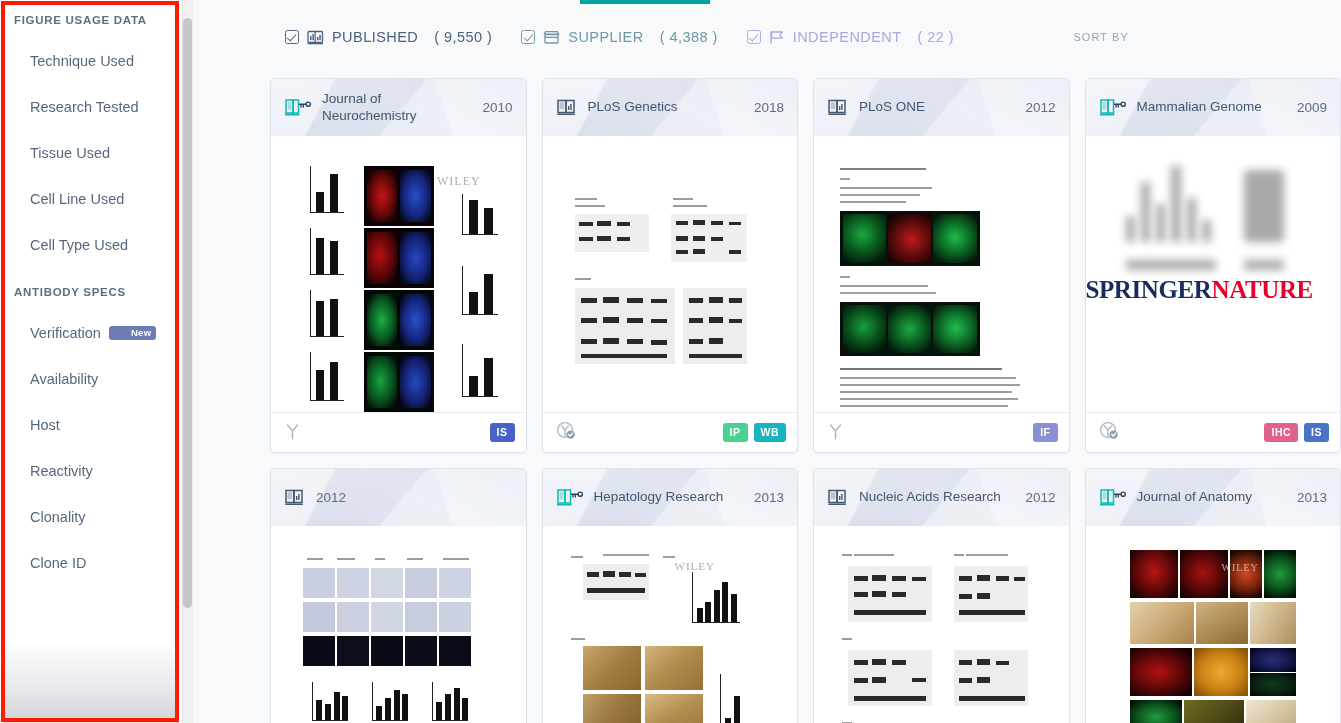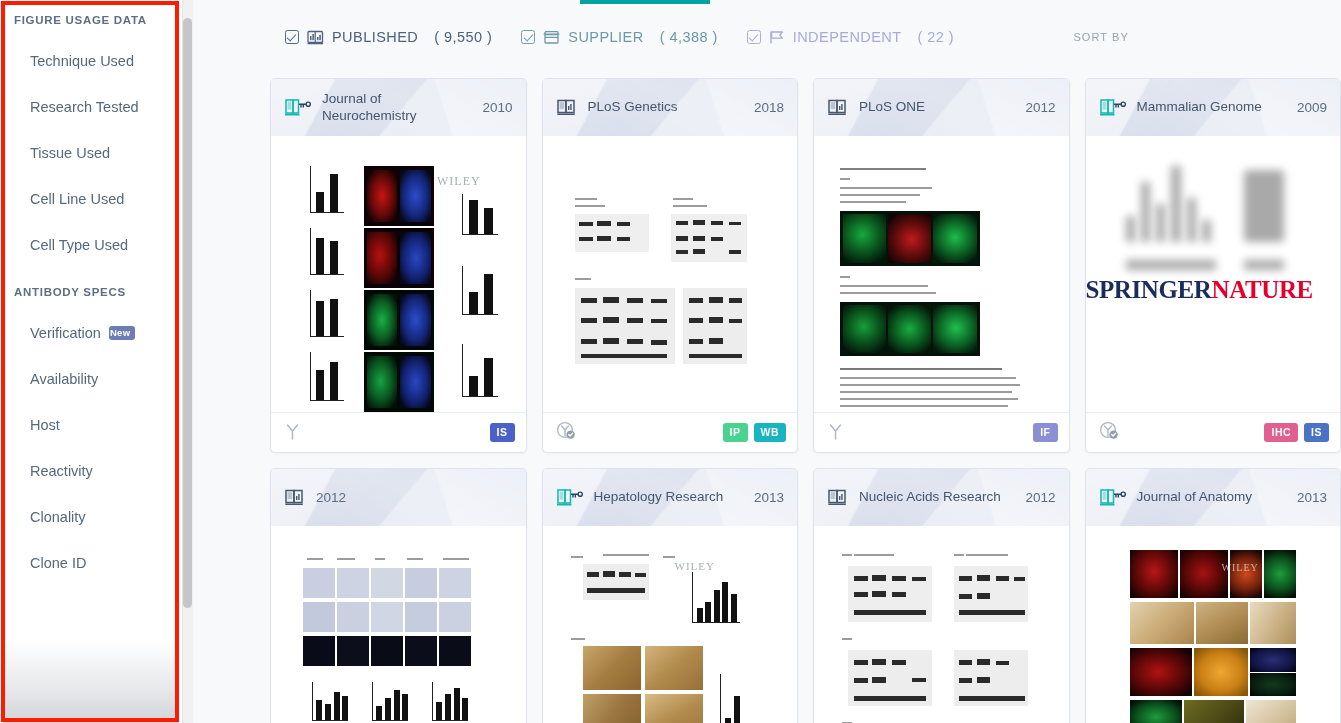--- a/index.html
+++ b/index.html
@@ -26,21 +26,21 @@
     font-size: 11.5px; letter-spacing: 0.7px; color: #5d6f85;
     font-weight: 700; padding-left: 14px;
   }
   .side-item {
     font-size: 14.5px; color: #56687e; padding-left: 30px;
     display: flex; align-items: center; gap: 8px;
     height: 46px; cursor: pointer; font-weight: 400;
   }
   .badge-new {
     background: #6b7db3; color: #fff; font-size: 9.5px; font-weight: 700;
-    border-radius: 3px; padding: 2px 5px 2px 1px; letter-spacing: .3px;
+    border-radius: 3px; padding: 2px 5px 2px 22px; letter-spacing: .3px;
     line-height: 1.1;
   }
   #sidebar-fade {
     position: absolute; left: 3px; top: 640px; width: 176px; height: 83px;
     background: linear-gradient(to bottom, rgba(255,255,255,0) 0%, rgba(222,224,228,0.75) 60%, rgba(206,209,214,0.95) 100%);
     pointer-events: none;
   }
   #redbox {
     position: absolute; left: 1px; top: 1px; width: 178px; height: 721px;
     border: 4px solid #ff1a00; pointer-events: none; z-index: 40;

